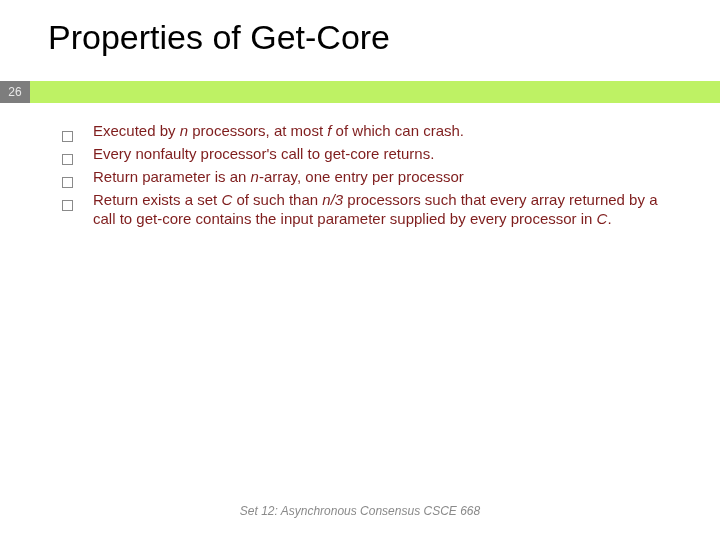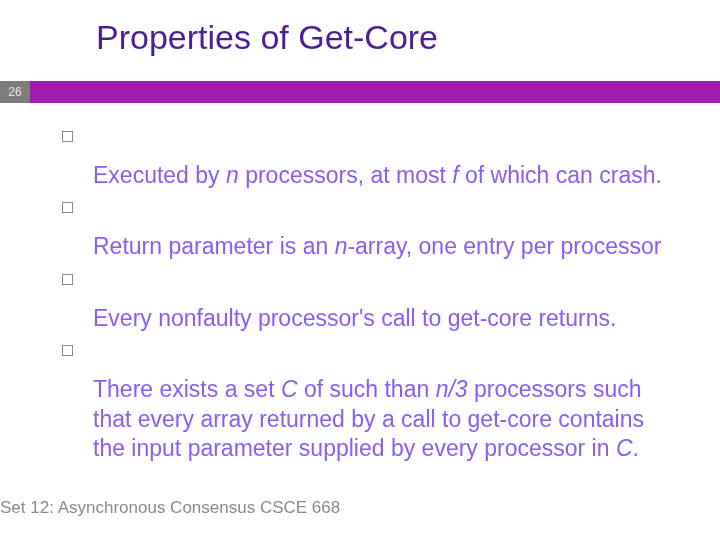--- a/index.html
+++ b/index.html
@@ -6,28 +6,27 @@
     body {
       width: 720px;
       height: 540px;
       background: #ffffff;
       font-family: Arial, Helvetica, sans-serif;
       position: relative;
       overflow: hidden;
     }
     .title {
       font-size: 34px;
-      color: #4c1d95;
+      color: #000000;
       padding: 18px 0 0 48px;
       font-weight: 400;
-      margin-left: 48px;
     }
     .num-band {
       height: 22px;
-      background: #a21caf;
+      background: #bef264;
       margin-top: 24px;
       display: flex;
       align-items: center;
     }
     .slide-number {
       width: 30px;
       height: 22px;
       background: #7d7d7d;
       color: #e8e8e8;
       font-size: 12px;
@@ -45,35 +44,35 @@
     }
     .bullet-marker {
       width: 11px;
       height: 11px;
       border: 1.5px solid #8a8a8a;
       margin-top: 10px;
       margin-right: 20px;
       flex-shrink: 0;
     }
     .bullet-text {
-      font-size: 23px;
-      color: #8b5cf6;
+      font-size: 15px;
+      color: #7f1d1d;
       line-height: 1.28;
-      margin-top: 40px;
     }
     .ital { font-style: italic; }
     .footer {
       position: absolute;
       bottom: 22px;
       left: 0;
       width: 100%;
-      text-align: left;
-      font-size: 17px;
+      text-align: center;
+      font-size: 12px;
       color: #8a8a8a;
       z-index: -1;
+      font-style: italic;
     }
   </style>
 </head>
 <body>
 
 <div class="title">Properties of Get-Core</div>
 
 <div class="num-band">
   <div class="slide-number">26</div>
 </div>
@@ -83,32 +82,32 @@
   <div class="bullet-item">
     <div class="bullet-marker"></div>
     <div class="bullet-text">
       <span>Executed by </span><span class="ital">n</span><span> processors, at most </span><span class="ital">f</span><span> of which can crash.</span>
     </div>
   </div>
 
 
   <div class="bullet-item">
     <div class="bullet-marker"></div>
+    <div class="bullet-text">Every nonfaulty processor's call to get-core returns.</div>
+  </div>
+
+  <div class="bullet-item">
+    <div class="bullet-marker"></div>
     <div class="bullet-text">
       <span>Return parameter is an </span><span class="ital">n</span><span>-array, one entry per processor</span>
     </div>
   </div>
 
   <div class="bullet-item">
     <div class="bullet-marker"></div>
-    <div class="bullet-text">Every nonfaulty processor's call to get-core returns.</div>
-  </div>
-
-  <div class="bullet-item">
-    <div class="bullet-marker"></div>
     <div class="bullet-text">
-      <span>There exists a set </span><span class="ital">C</span><span> of such than </span><span class="ital">n/3</span><span> processors such that every array returned by a call to get-core contains the input parameter supplied by every processor in </span><span class="ital">C</span><span>.</span>
+      <span>Return exists a set </span><span class="ital">C</span><span> of such than </span><span class="ital">n/3</span><span> processors such that every array returned by a call to get-core contains the input parameter supplied by every processor in </span><span class="ital">C</span><span>.</span>
     </div>
   </div>
 
 </div>
 
 <div class="footer">Set 12: Asynchronous Consensus    CSCE 668</div>
 
 </body></html>

